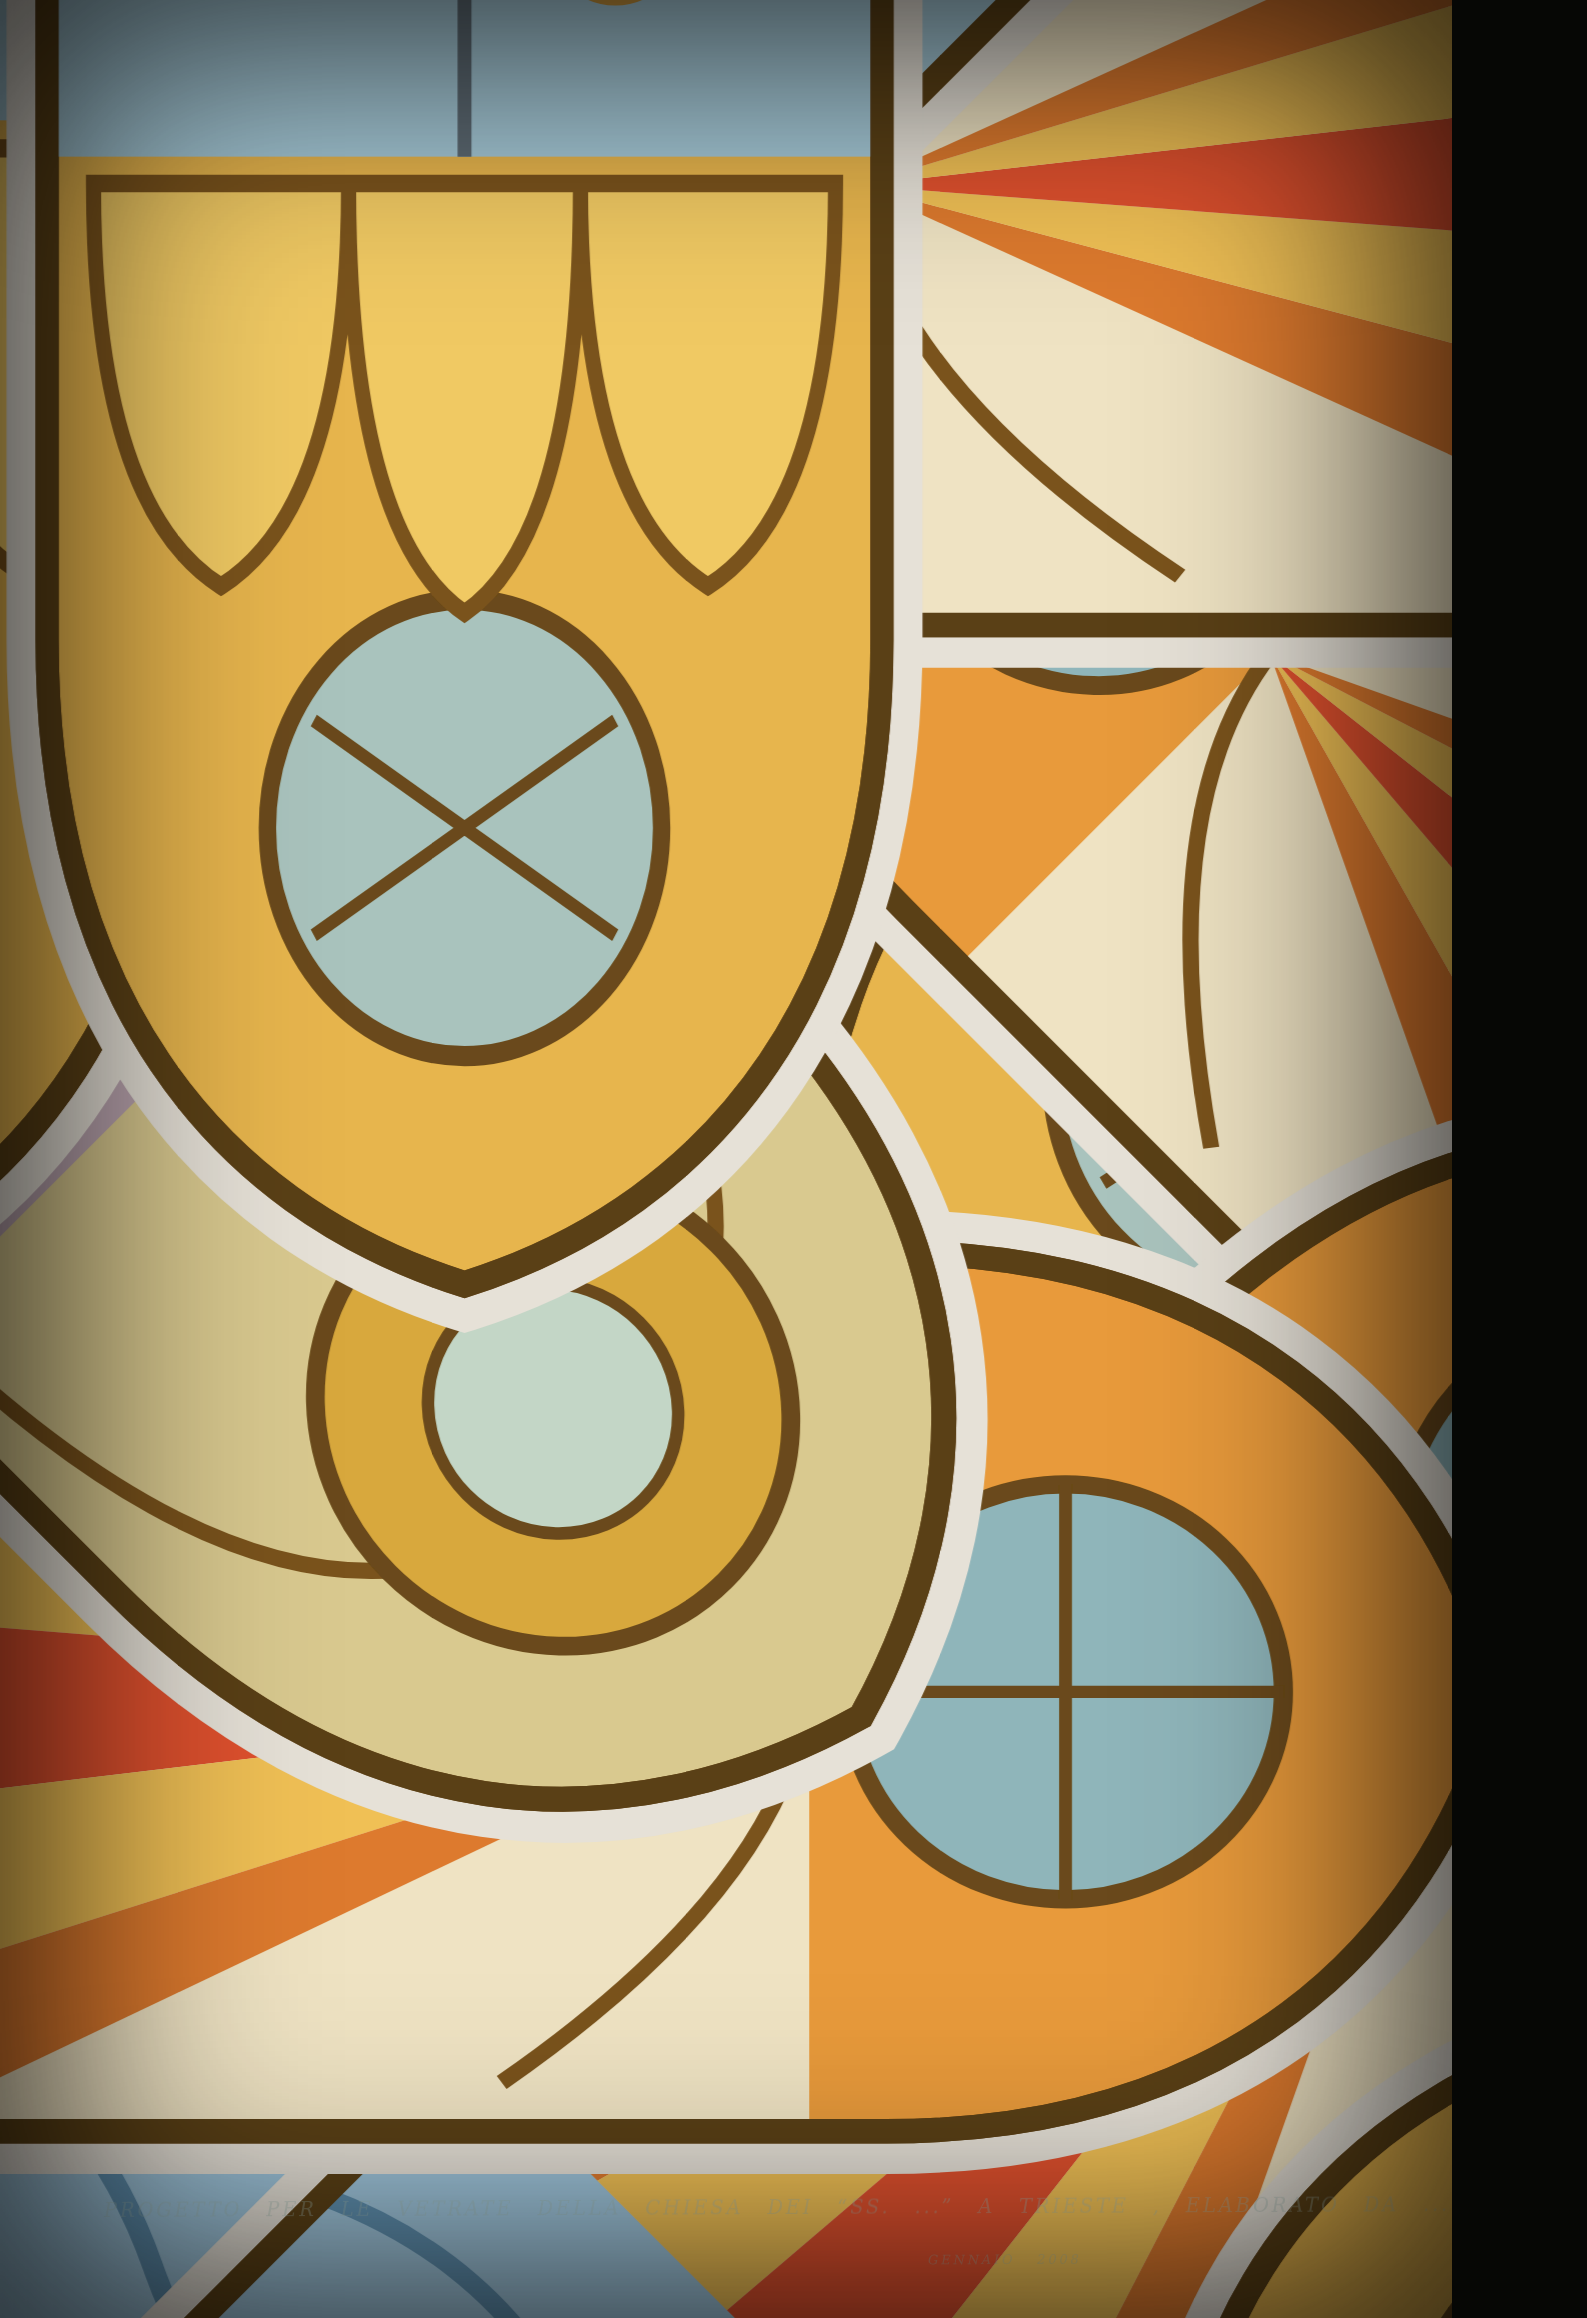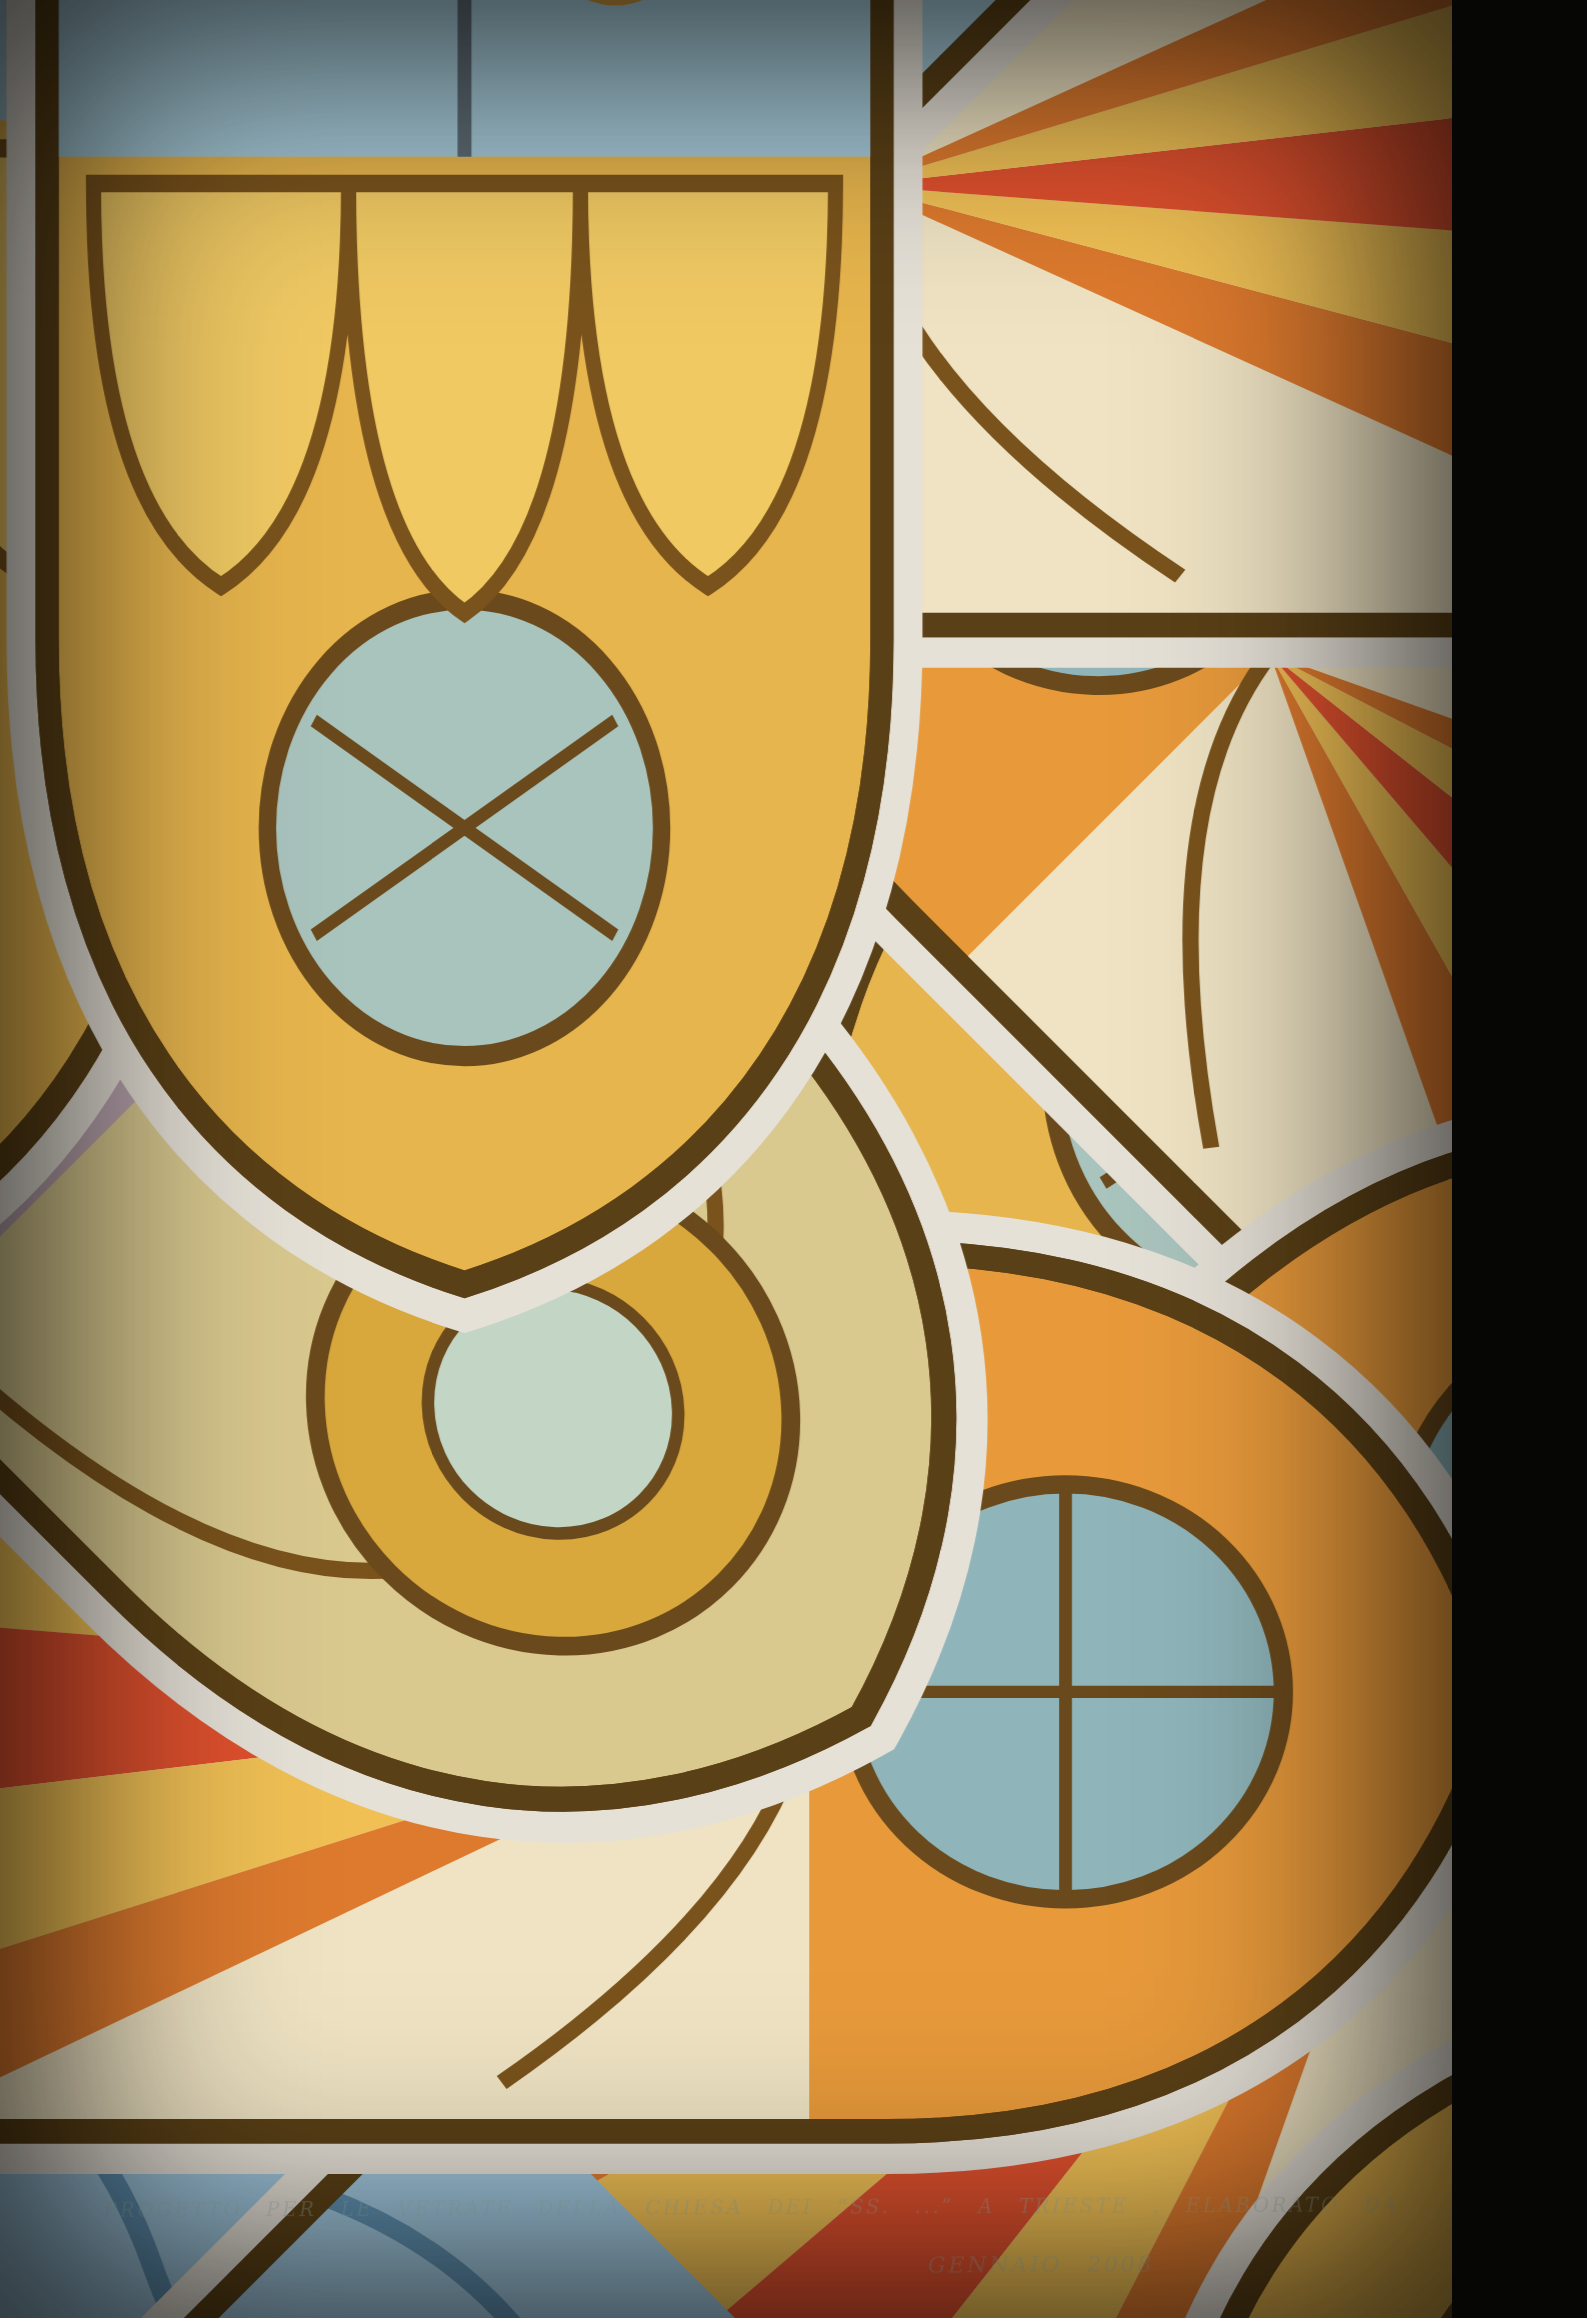--- a/index.html
+++ b/index.html
@@ -26,21 +26,21 @@
   .subtitle-box span{
     position:absolute;left:9.3px;bottom:7.4px;color:#23232a;font-size:43px;letter-spacing:3.7px;
   }
   svg text{fill:#3a362e;font-family:"Liberation Serif", serif;}
   .caption{
     position:absolute;color:#9fb7ae;opacity:.34;font-style:italic;
     font-size:19.5px;letter-spacing:2.8px;word-spacing:15px;white-space:nowrap;
     transform:rotate(-.25deg);font-family:"DejaVu Serif", serif;
   }
   .caption.l1{left:104px;top:2196px;}
-  .caption.l2{left:928px;top:2252px;font-size:22px;}
+  .caption.l2{left:928px;top:2252px;font-size:13px;}
 </style>
 </head>
 <body>
 
 <div id="board">
   <div class="corner-glow"></div>
 
   <div class="title-strip">
     <span>INQUADRAMENTO GENERALE</span>
   </div>

